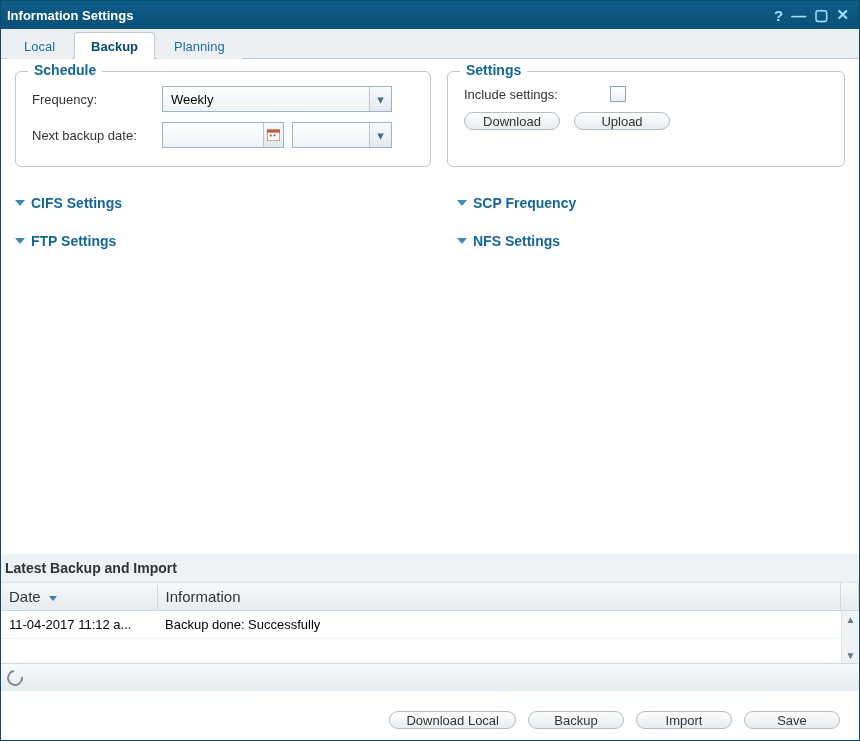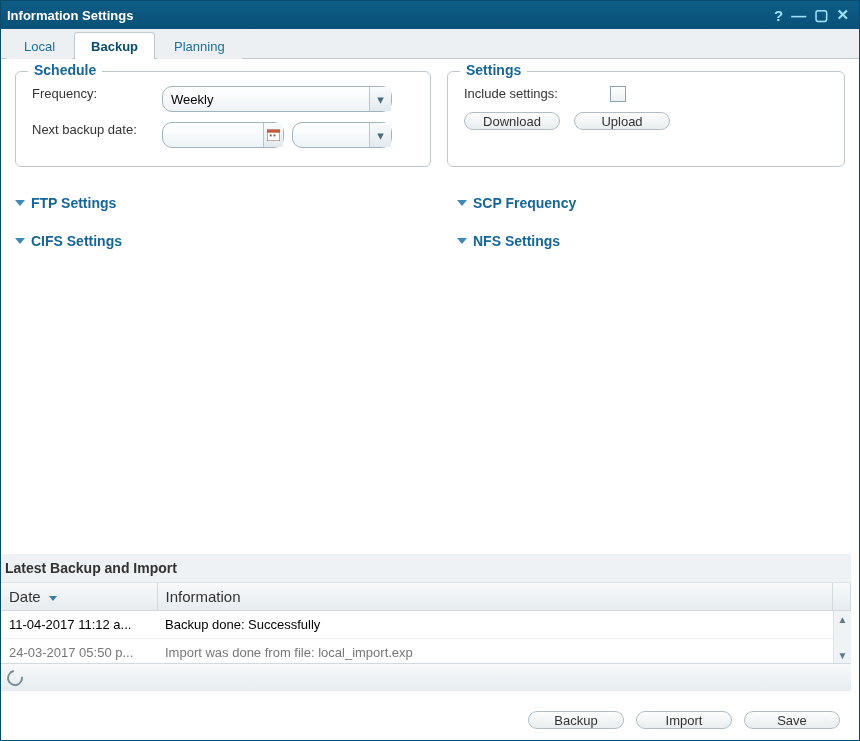--- a/index.html
+++ b/index.html
@@ -73,28 +73,28 @@
   top: -10px;
   left: 12px;
   background: #fff;
   padding: 0 6px;
   color: #156697;
   font-weight: bold;
   font-size: 14px;
 }
 .schedule { flex: 1; }
 .settings { flex: 0 0 398px; }
-.field-row { display: flex; margin-bottom: 10px; }
+.field-row { display: flex; align-items: center; margin-bottom: 10px; }
 .field-row:last-child { margin-bottom: 0; }
 .field-label { width: 130px; color: #333; }
 .select {
   height: 26px;
   border: 1px solid #9fb3c0;
   background: linear-gradient(to bottom, #fff, #eef3f6);
-  border-radius: 10px;
+  border-radius: 0;
   display: flex;
   align-items: center;
   padding-left: 8px;
   position: relative;
   cursor: pointer;
 }
 .select .arrow {
   position: absolute;
   right: 0; top: 0; bottom: 0;
   width: 22px;
@@ -236,21 +236,21 @@
 }
 .footer-btns {
   position: absolute;
   bottom: 12px;
   right: 20px;
   display: flex;
   gap: 12px;
 }
 .lower-region {
   position: absolute;
-  left: 1px; right: 9px;
+  left: 1px; right: 1px;
   bottom: 50px;
 }
 </style>
 </head>
 <body>
 
 <div class="win">
   <div class="titlebar">
     <span class="title">Information Settings</span>
     <span class="winctl">?</span>
@@ -307,25 +307,25 @@
           <div class="btn">Download</div>
           <div class="btn">Upload</div>
         </div>
       </div>
     </div>
 
     <div class="section-grid">
       <div class="section-col">
         <div class="collapse-header">
           <span class="tri"></span>
-          <span>FTP Settings</span>
+          <span>CIFS Settings</span>
         </div>
         <div class="collapse-header">
           <span class="tri"></span>
-          <span>CIFS Settings</span>
+          <span>FTP Settings</span>
         </div>
       </div>
       <div class="section-col" style="padding-left:18px">
         <div class="collapse-header">
           <span class="tri"></span>
           <span>SCP Frequency</span>
         </div>
         <div class="collapse-header">
           <span class="tri"></span>
           <span>NFS Settings</span>
@@ -349,36 +349,33 @@
           </tr>
         </thead>
       </table>
       <div class="body-wrap">
         <table class="grid">
           <tbody>
               <tr>
             <td style="width:156px">11-04-2017 11:12 a...</td>
             <td>Backup done: Successfully</td>
           </tr>
-          <tr class="faderow">
-            <td style="width:156px">24-03-2017 05:50 p...</td>
-            <td>Import was done from file: local_import.exp</td>
-          </tr>
         </tbody>
           </table>
         <div class="scrollbar-mock">
           <div class="arrow-up">▲</div>
           <div style="flex:1"></div>
           <div class="arrow-down" style="position:absolute;bottom:0;width:100%">▼</div>
         </div>
       </div>
       <div class="toolbar-bottom">
         <div class="refresh-icon"></div>
       </div>
     </div>
   </div>
 
   <div class="footer-btns">
+    <div class="btn" style="min-width:120px">Download Local</div>
     <div class="btn">Backup</div>
     <div class="btn">Import</div>
     <div class="btn">Save</div>
   </div>
 </div>
 
 </body></html>

